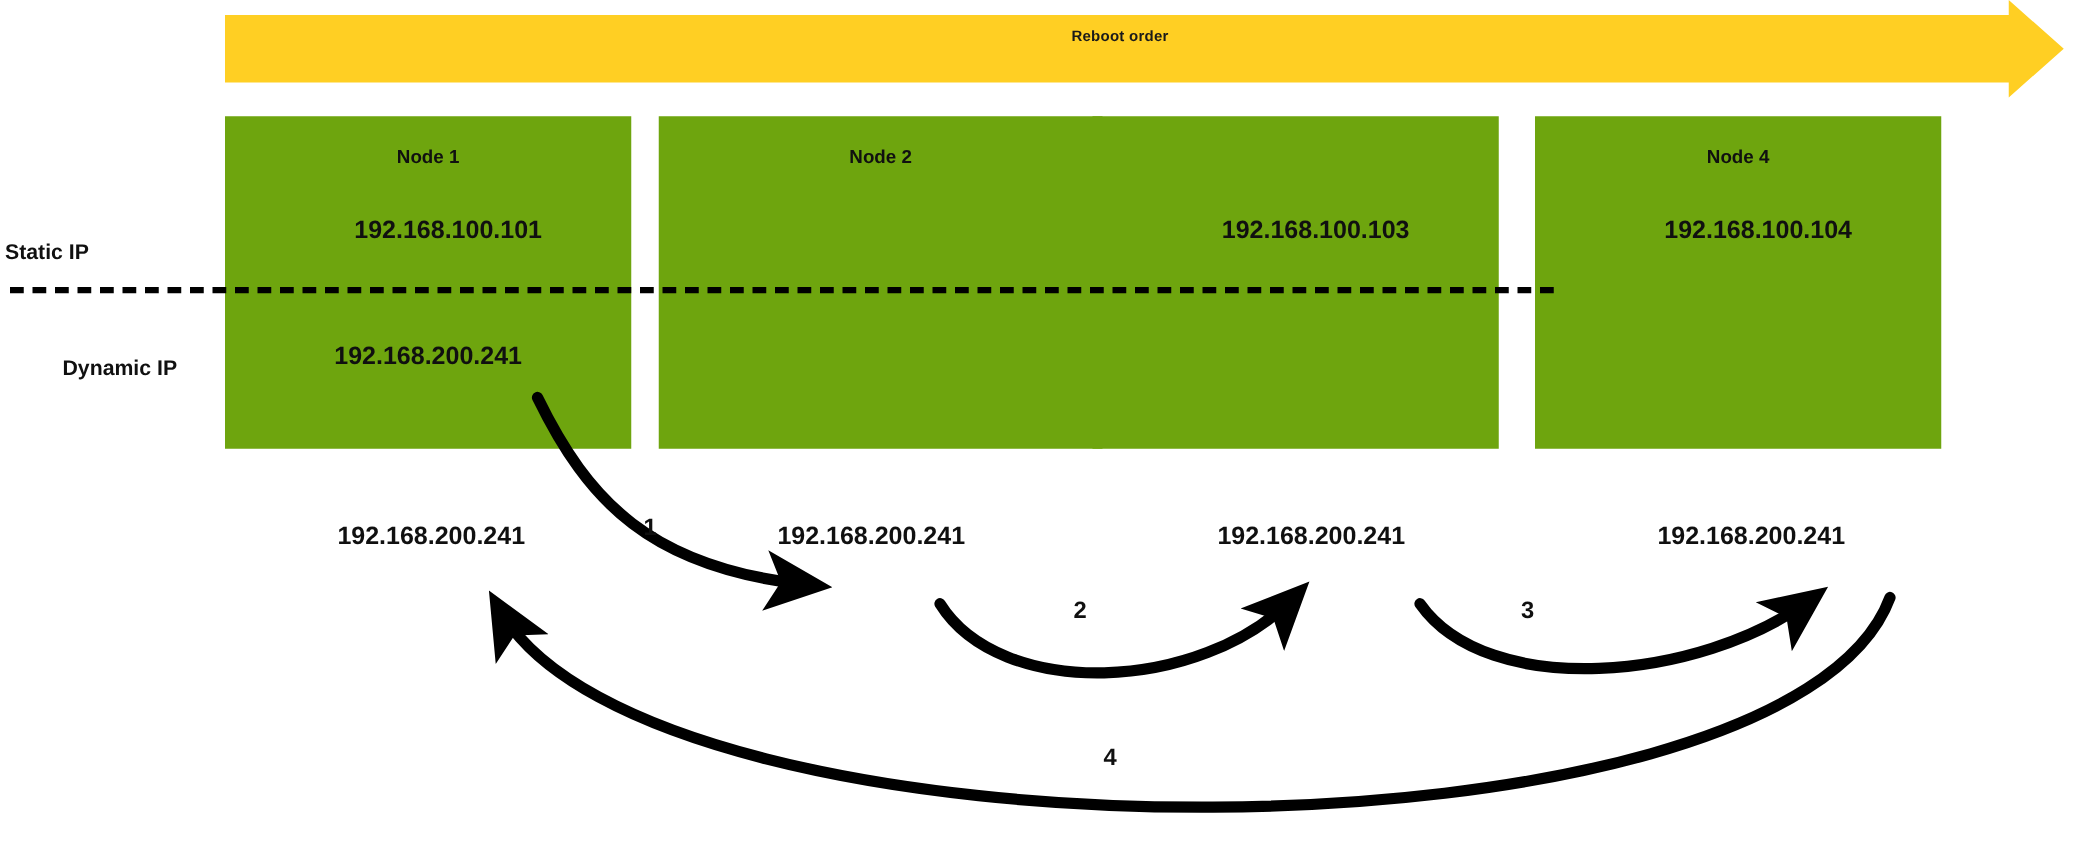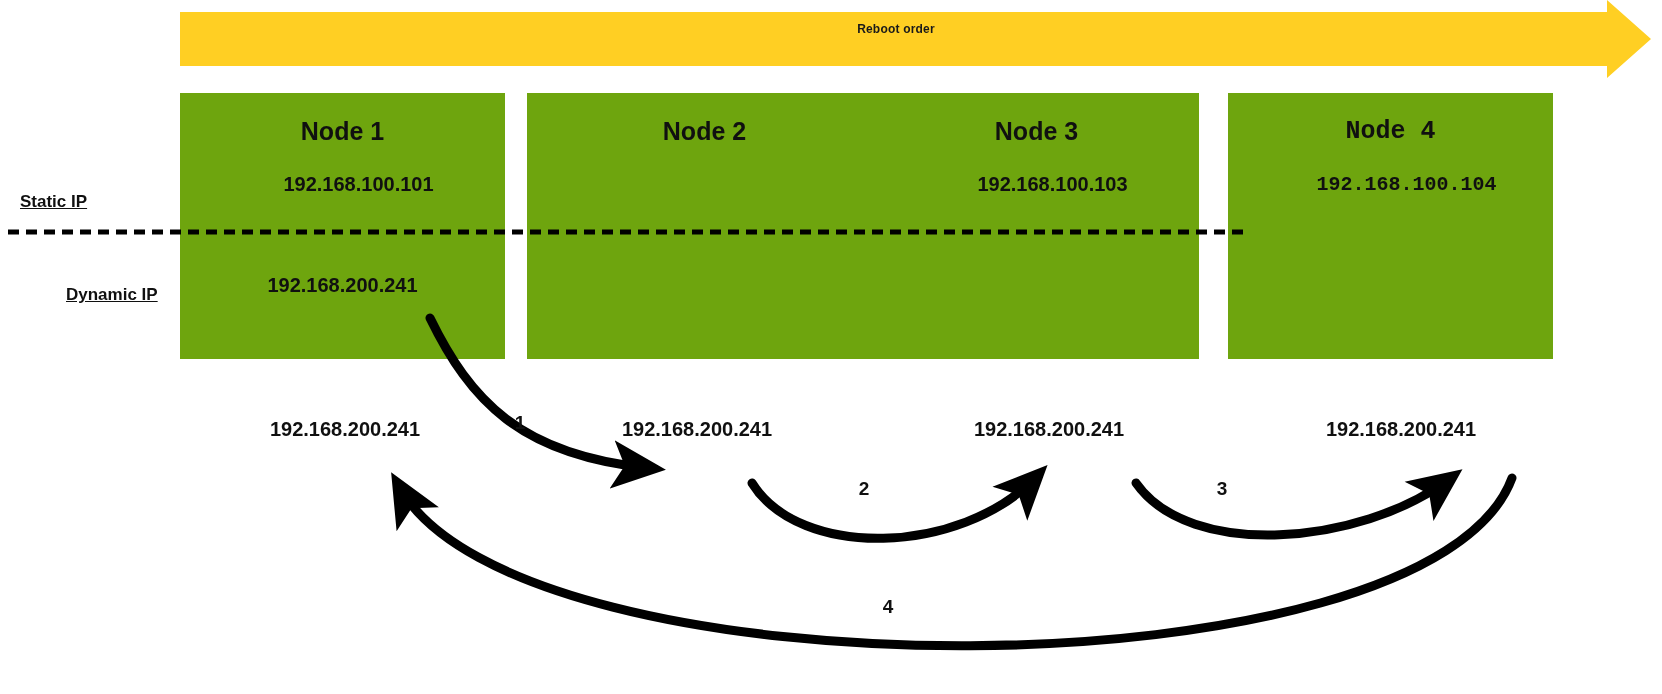--- a/index.html
+++ b/index.html
@@ -43,21 +43,21 @@
     top: 93px;
     height: 266px;
     background: #6ea50e;
   }
   .node-title {
     position: absolute;
     top: 24px;
     left: 0;
     right: 0;
     text-align: center;
-    font-size: 25px;
+    font-size: 15px;
     font-weight: bold;
     color: #101010;
   }
   .node-static-ip {
     position: absolute;
     top: 80px;
     left: 0;
     right: 0;
     text-align: center;
     font-size: 20px;
@@ -71,26 +71,25 @@
     left: 0;
     right: 0;
     text-align: center;
     font-size: 20px;
     font-weight: bold;
     color: #101010;
   }
   
   .side-label {
     position: absolute;
-    left: 20px;
+    left: 4px;
     font-size: 17px;
     font-weight: bold;
     color: #101010;
     white-space: nowrap;
-    text-decoration: underline;
   }
   #static-ip-label { top: 192px; }
   #dynamic-ip-label { top: 285px; margin-left: 46px; }
   
   .bottom-ip {
     position: absolute;
     top: 418px;
     font-size: 20px;
     font-weight: bold;
     color: #101010;
@@ -121,25 +120,24 @@
     <div class="node-title">Node 1</div>
     <div class="node-static-ip">192.168.100.101</div>
     <div class="node-dynamic-ip">192.168.200.241</div>
   </div>
 
   <div class="node-box" id="node-box-1" style="left: 527px; width: 355px; background: rgb(110, 165, 14);">
     <div class="node-title">Node 2</div>
   </div>
 
   <div class="node-box" id="node-box-2" style="left: 874px; width: 325px; background: rgb(110, 165, 14);">
-    <div class="node-title">Node 3</div>
     <div class="node-static-ip">192.168.100.103</div>
   </div>
 
-  <div class="node-box" id="node-box-3" style="left: 1228px; width: 325px; background: rgb(110, 165, 14); font-family: Liberation Mono, monospace;">
+  <div class="node-box" id="node-box-3" style="left: 1228px; width: 325px; background: rgb(110, 165, 14);">
     <div class="node-title">Node 4</div>
     <div class="node-static-ip">192.168.100.104</div>
   </div>
 
   <svg class="layer-svg" viewBox="0 0 1662 694">
     <line x1="8" y1="232" x2="1248" y2="232" stroke="#000000" stroke-width="5" stroke-dasharray="11 7"></line>
   </svg>
 
   <div class="side-label" id="static-ip-label">Static IP</div>
   <div class="side-label" id="dynamic-ip-label">Dynamic IP</div>

